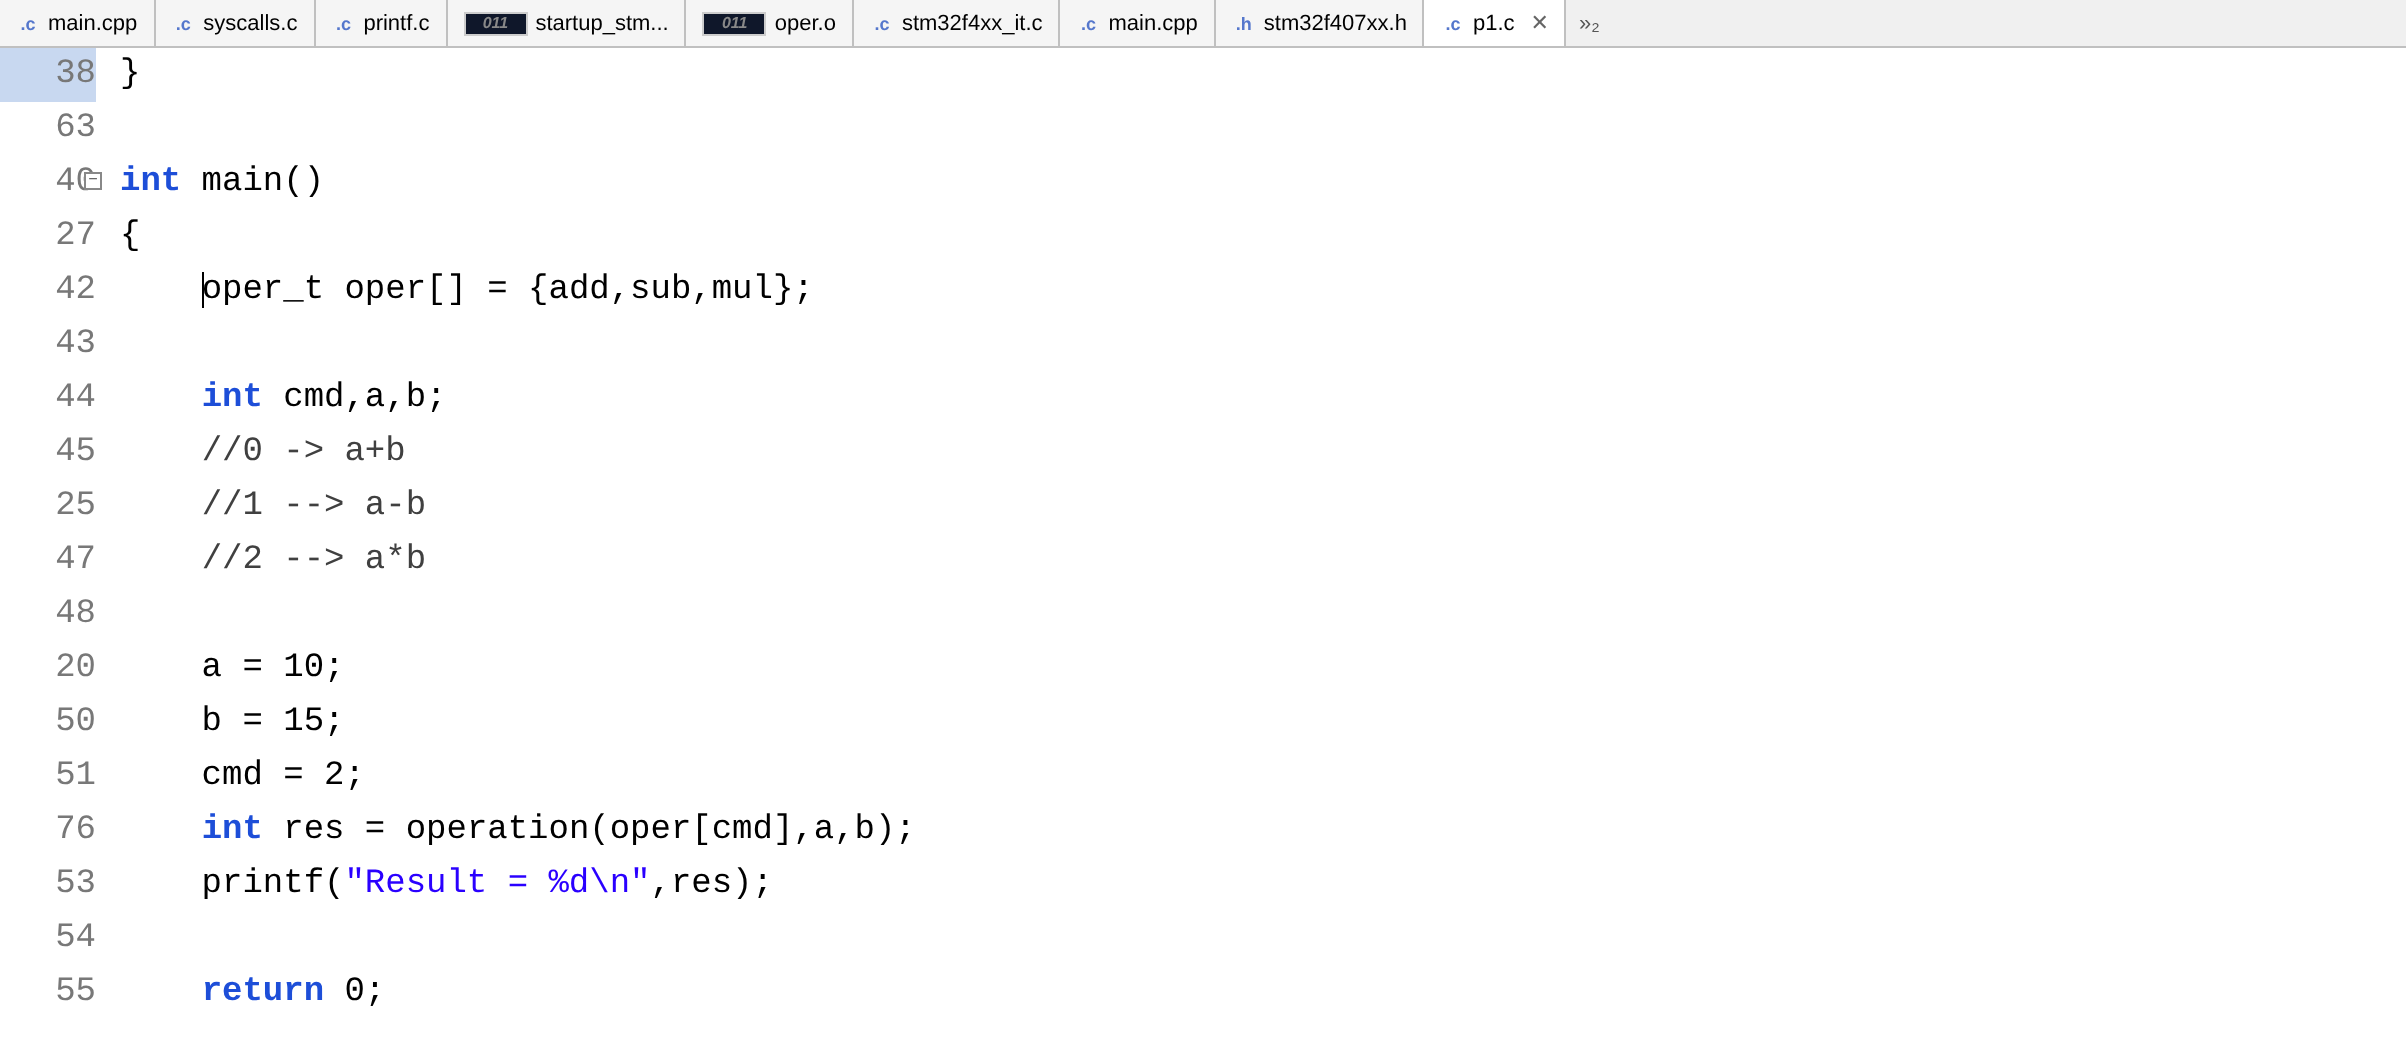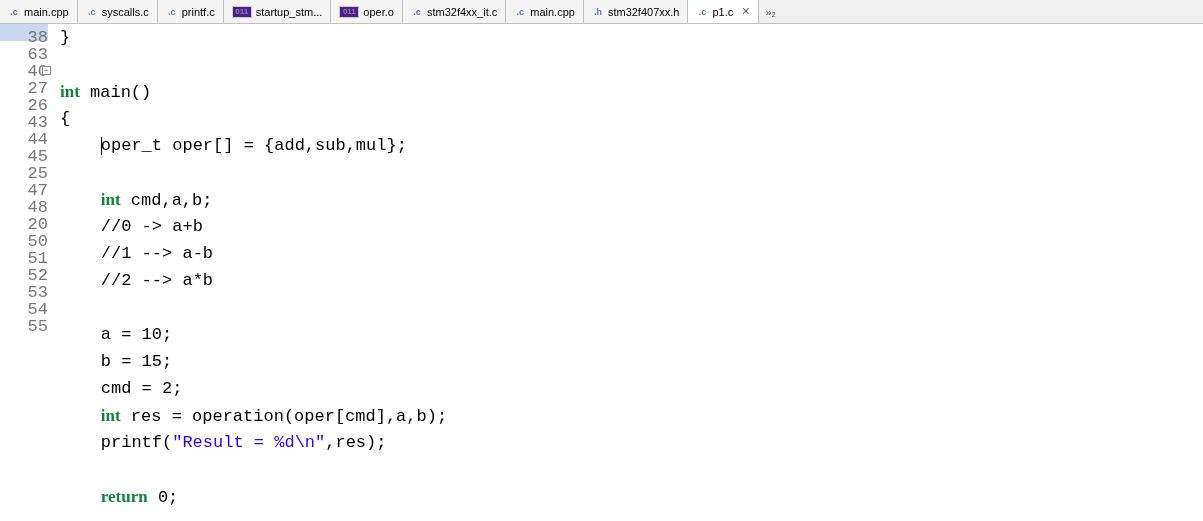--- a/index.html
+++ b/index.html
@@ -48,30 +48,31 @@
       width: 12px;
       height: 12px;
       display: inline-flex;
       align-items: center;
       justify-content: center;
       font-size: 9px;
       font-weight: bold;
       color: #5577cc;
     }
     .tab-icon-o {
-      width: 20px;
+      width: 32px;
       height: 12px;
       display: inline-flex;
       align-items: center;
       justify-content: center;
       font-size: 8px;
       font-weight: bold;
       color: #888;
-      background: #4c1d95;
+      background: #0f172a;
       border: 1px solid #ccc;
+      font-style: italic;
     }
     .tab-close {
       margin-left: 4px;
       color: #666;
       font-size: 11px;
     }
     .tab-overflow {
       display: flex;
       align-items: center;
       padding: 0 6px;
@@ -89,21 +90,21 @@
     .gutter {
       width: 56px;
       background: #ffffff;
       text-align: right;
       padding-right: 8px;
       color: #787878;
       user-select: none;
       position: relative;
     }
     .gutter-line {
-      height: 17px;
+      height: 27px;
       position: relative;
     }
     .gutter-line.highlighted {
       background: #c8d8f0;
     }
     .fold-marker {
       position: absolute;
       right: -3px;
       top: 8px;
       width: 9px;
@@ -116,22 +117,22 @@
       color: #555;
     }
     .code-area {
       flex: 1;
       padding-left: 4px;
       white-space: pre;
     }
     .code-line {
       height: 27px;
     }
-    .kw { color: #15803d; font-weight: bold; font-family: Liberation Serif, serif; }
-    .comment { color: #000000; }
+    .kw { color: #1d4ed8; font-weight: bold; }
+    .comment { color: #404040; }
     .string { color: #2a00ff; }
     .text-cursor {
       display: inline-block;
       width: 1px;
       height: 18px;
       background: #000;
       vertical-align: middle;
       margin-right: -1px;
     }
   </style>
@@ -178,29 +179,29 @@
     </div>
     <div class="tab-overflow">»₂</div>
   </div>
 
 <div class="editor-area">
   <div class="gutter">
       <div class="gutter-line highlighted">38</div>
       <div class="gutter-line">63</div>
       <div class="gutter-line">40<div class="fold-marker">−</div></div>
       <div class="gutter-line">27</div>
-      <div class="gutter-line">26</div>
+      <div class="gutter-line">42</div>
       <div class="gutter-line">43</div>
       <div class="gutter-line">44</div>
       <div class="gutter-line">45</div>
       <div class="gutter-line">25</div>
       <div class="gutter-line">47</div>
       <div class="gutter-line">48</div>
       <div class="gutter-line">20</div>
       <div class="gutter-line">50</div>
       <div class="gutter-line">51</div>
-      <div class="gutter-line">52</div>
+      <div class="gutter-line">76</div>
       <div class="gutter-line">53</div>
       <div class="gutter-line">54</div>
       <div class="gutter-line">55</div>
     </div>
   <div class="code-area"><div class="code-line"><span>}</span></div><div class="code-line"></div><div class="code-line"><span class="kw">int</span><span> main()</span></div><div class="code-line"><span>{</span></div><div class="code-line"><span>    </span><span class="text-cursor"></span><span>oper_t oper[] = {add,sub,mul};</span></div><div class="code-line"></div><div class="code-line"><span>    </span><span class="kw">int</span><span> cmd,a,b;</span></div><div class="code-line"><span>    </span><span class="comment">//0 -&gt; a+b</span></div><div class="code-line"><span>    </span><span class="comment">//1 --&gt; a-b</span></div><div class="code-line"><span>    </span><span class="comment">//2 --&gt; a*b</span></div><div class="code-line"></div><div class="code-line"><span>    a = 10;</span></div><div class="code-line"><span>    b = 15;</span></div><div class="code-line"><span>    cmd = 2;</span></div><div class="code-line"><span>    </span><span class="kw">int</span><span> res = operation(oper[cmd],a,b);</span></div><div class="code-line"><span>    printf(</span><span class="string">"Result = %d\n"</span><span>,res);</span></div><div class="code-line"></div><div class="code-line"><span>    </span><span class="kw">return</span><span> 0;</span></div></div>
 </div>
 
 </body></html>

